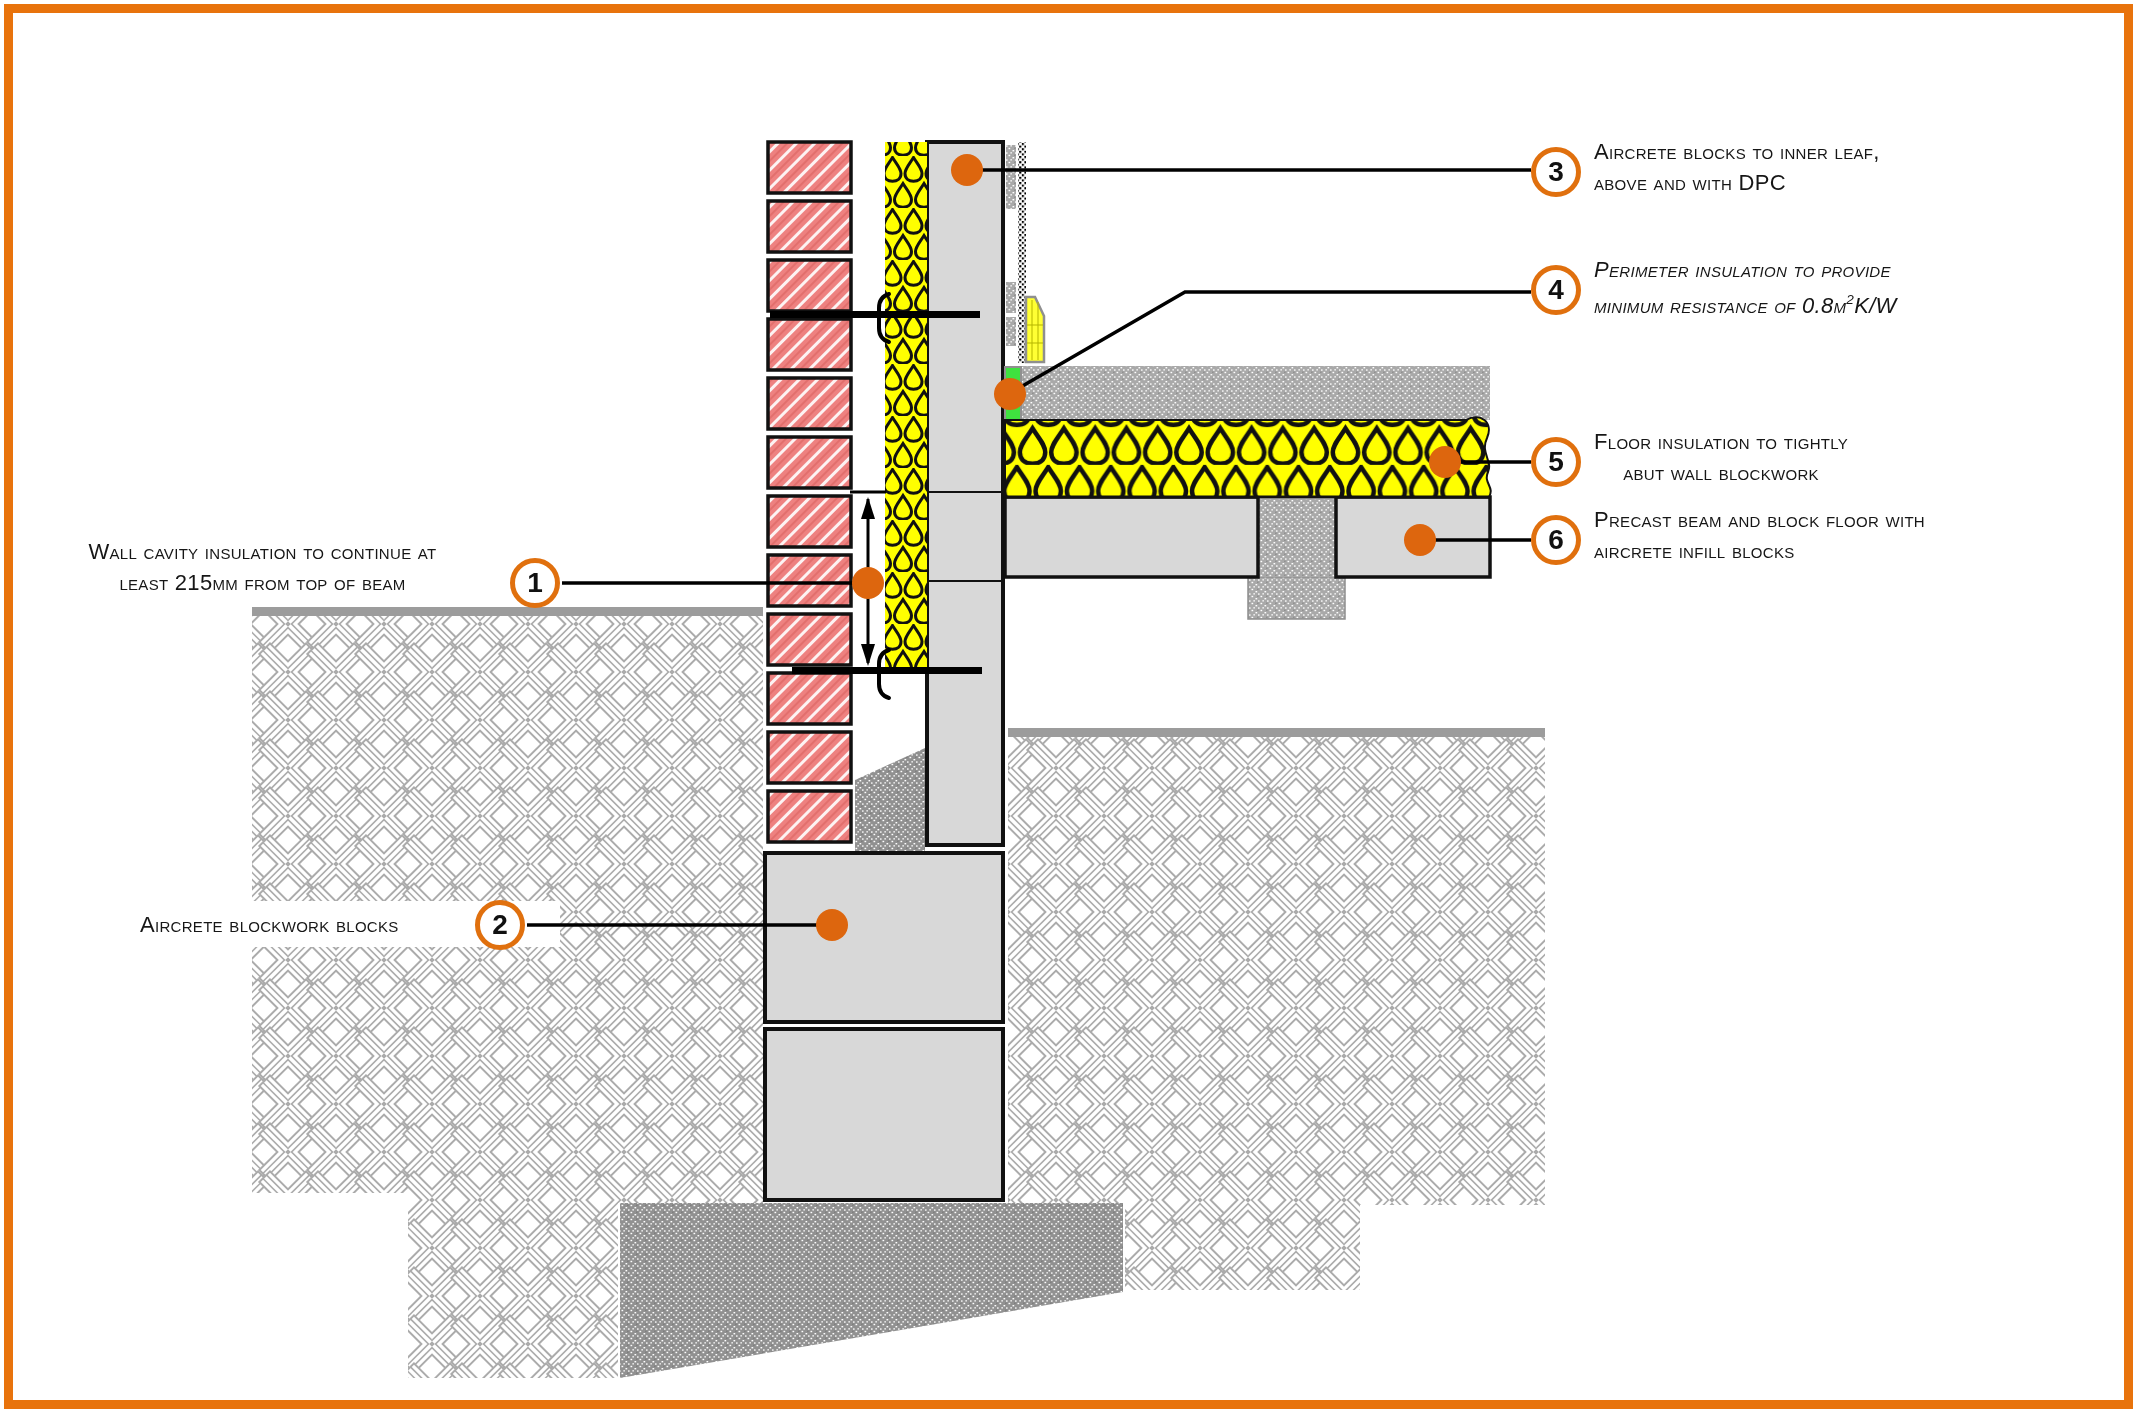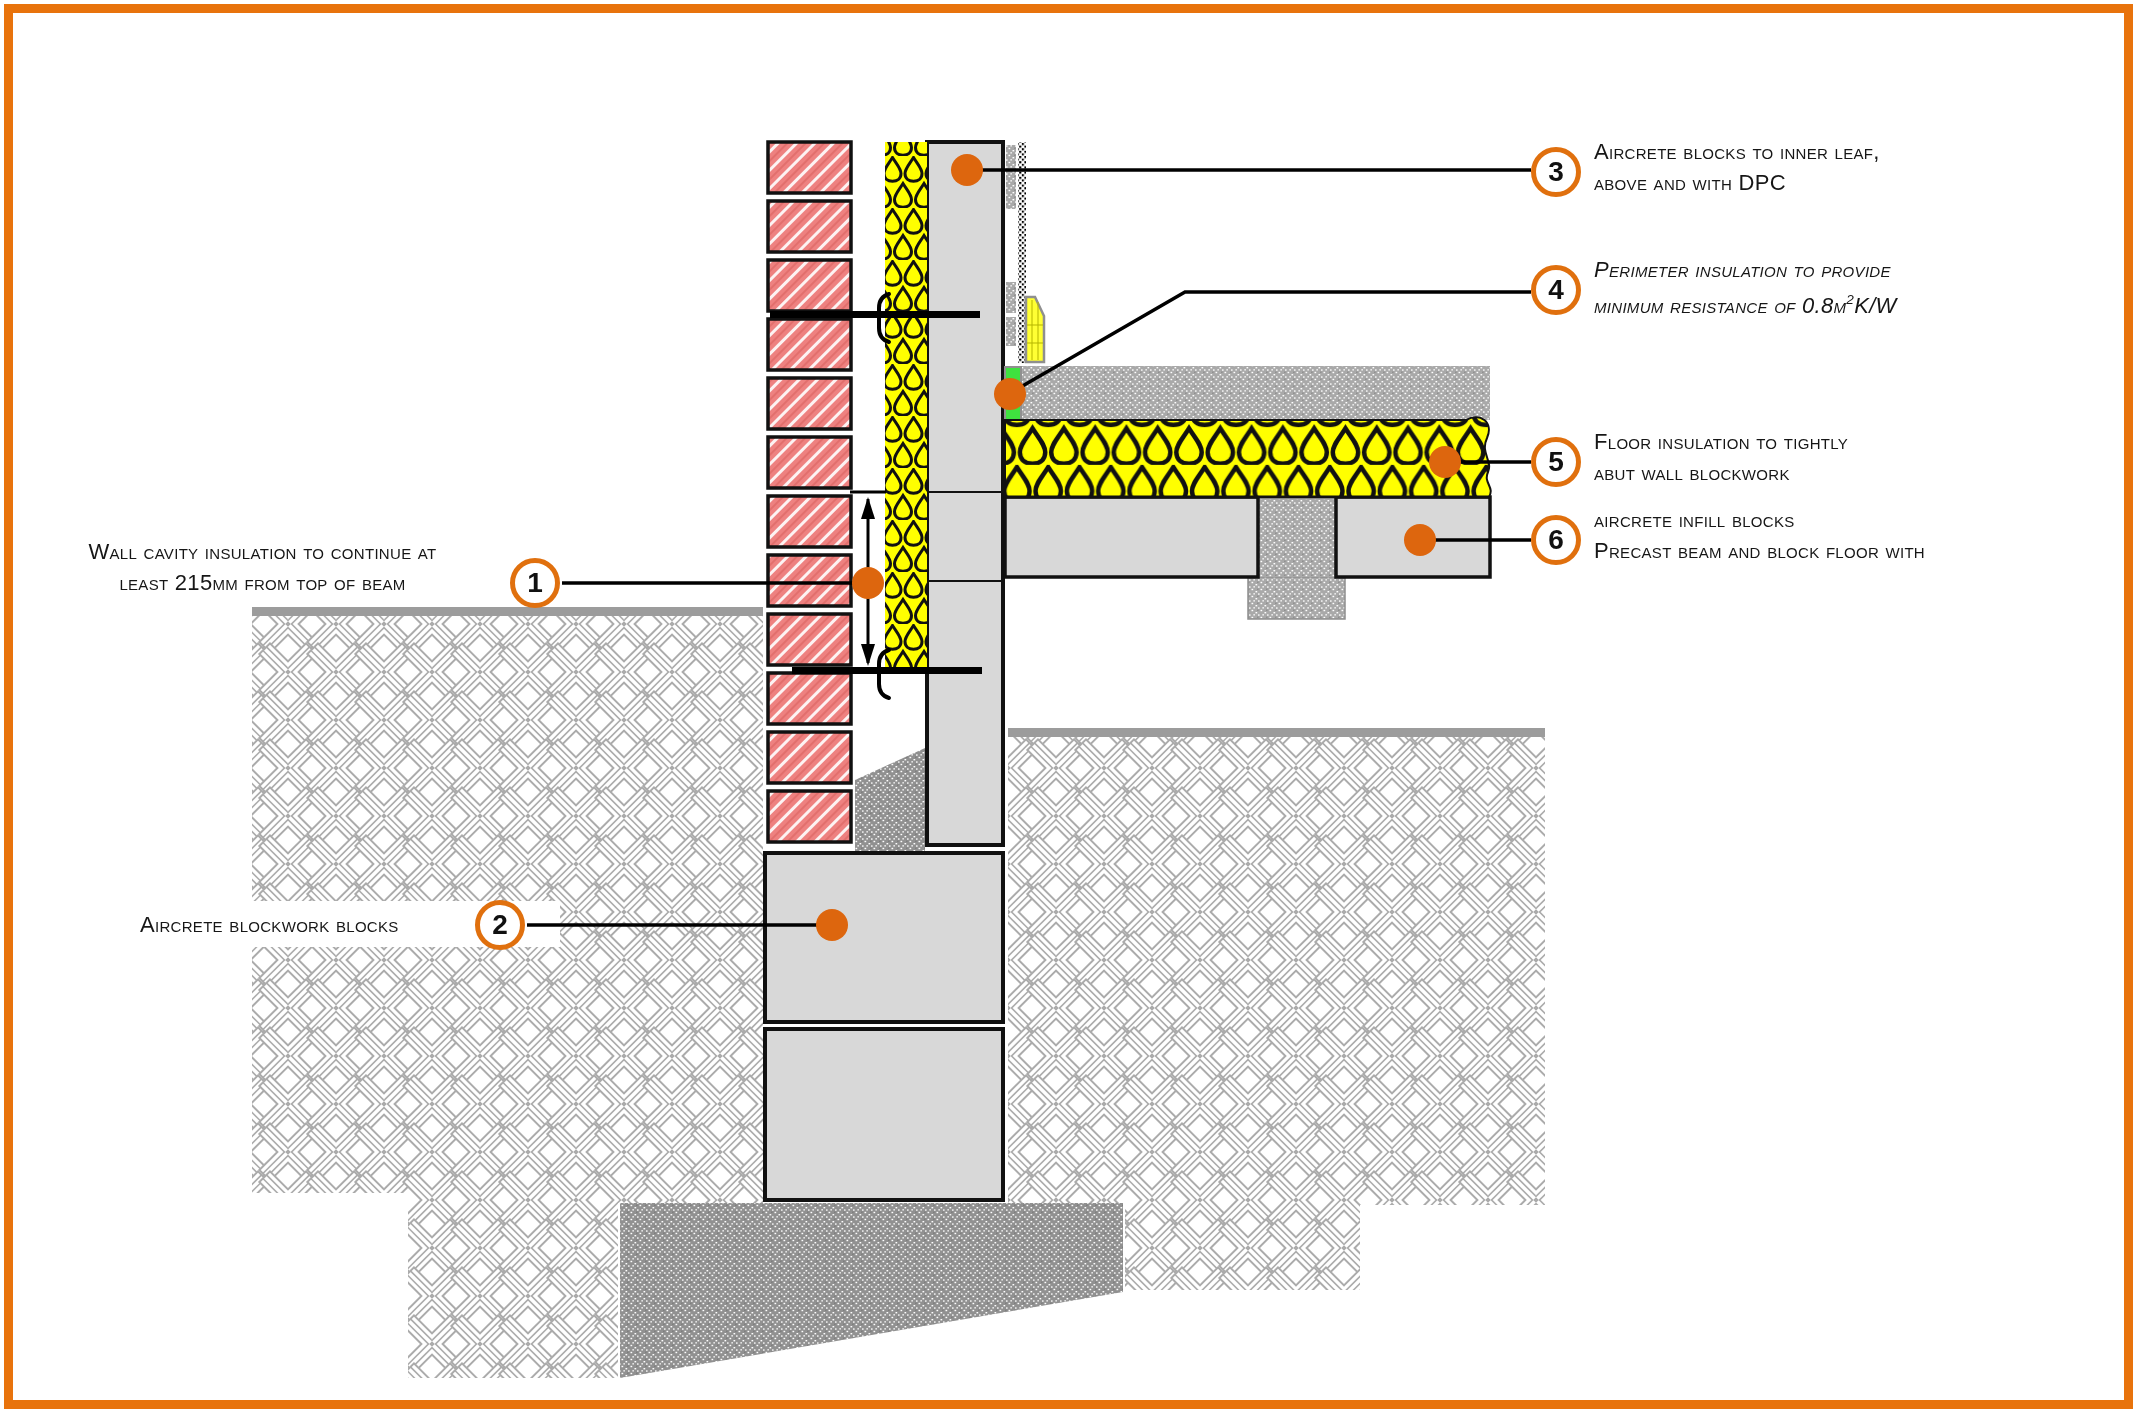--- a/index.html
+++ b/index.html
@@ -201,24 +201,24 @@
   <div class="lbl" style="left:1594px;top:136px;">
     <div>Aircrete blocks to inner leaf,</div>
     <div>above and with DPC</div>
   </div>
 
   <div class="lbl" style="left:1594px;top:254px;font-style:italic;">
     <div>Perimeter insulation to provide</div>
     <div><span>minimum resistance of 0.8m</span><sup>2</sup><span>K/W</span></div>
   </div>
 
-  <div class="lbl" style="left:1594px;top:426px;">
+  <div class="lbl" style="left:1594px;top:426px;text-align:center;">
     <div>Floor insulation to tightly</div>
     <div>abut wall blockwork</div>
   </div>
 
   <div class="lbl" style="left:1594px;top:504px;">
+    <div>Precast beam and block floor with</div>
     <div>aircrete infill blocks</div>
-    <div>Precast beam and block floor with</div>
   </div>
 
   <div class="frame"></div>
 </div>
 
 </body></html>

